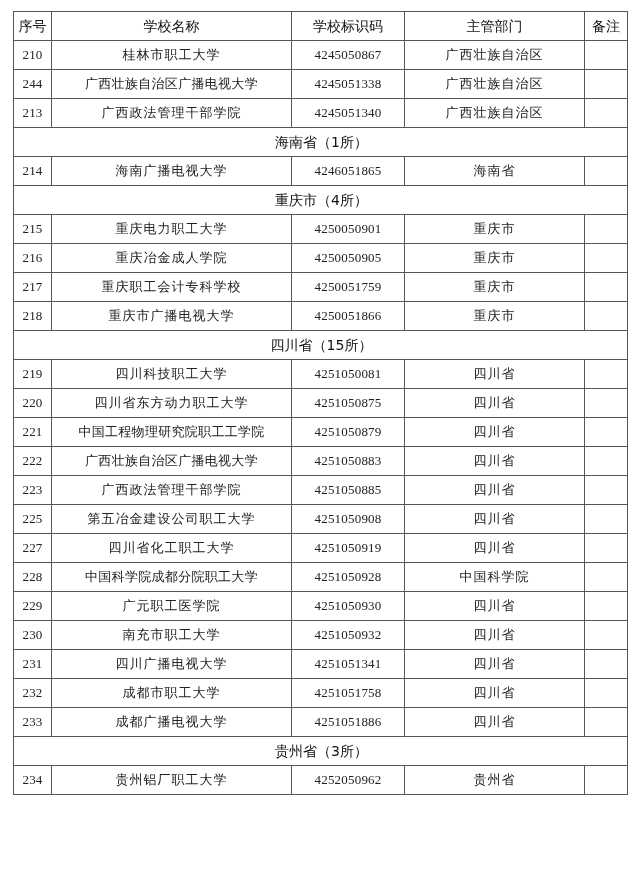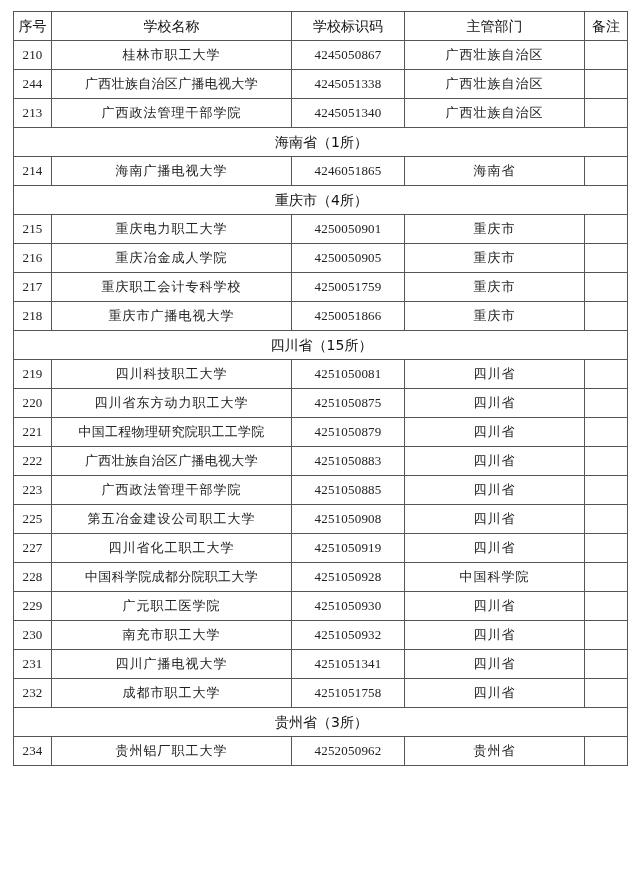--- a/index.html
+++ b/index.html
@@ -231,20 +231,27 @@
       <td class="cell-dept">四川省</td>
       <td class="cell-note"></td>
     </tr>
     <tr>
       <td class="cell-no">232</td>
       <td class="cell-name">成都市职工大学</td>
       <td class="cell-code">4251051758</td>
       <td class="cell-dept">四川省</td>
       <td class="cell-note"></td>
     </tr>
+    <tr>
+      <td class="cell-no">233</td>
+      <td class="cell-name">成都广播电视大学</td>
+      <td class="cell-code">4251051886</td>
+      <td class="cell-dept">四川省</td>
+      <td class="cell-note"></td>
+    </tr>
 
     <tr class="group-row">
       <td colspan="5">贵州省（3所）</td>
     </tr>
     <tr>
       <td class="cell-no">234</td>
       <td class="cell-name">贵州铝厂职工大学</td>
       <td class="cell-code">4252050962</td>
       <td class="cell-dept">贵州省</td>
       <td class="cell-note"></td>

